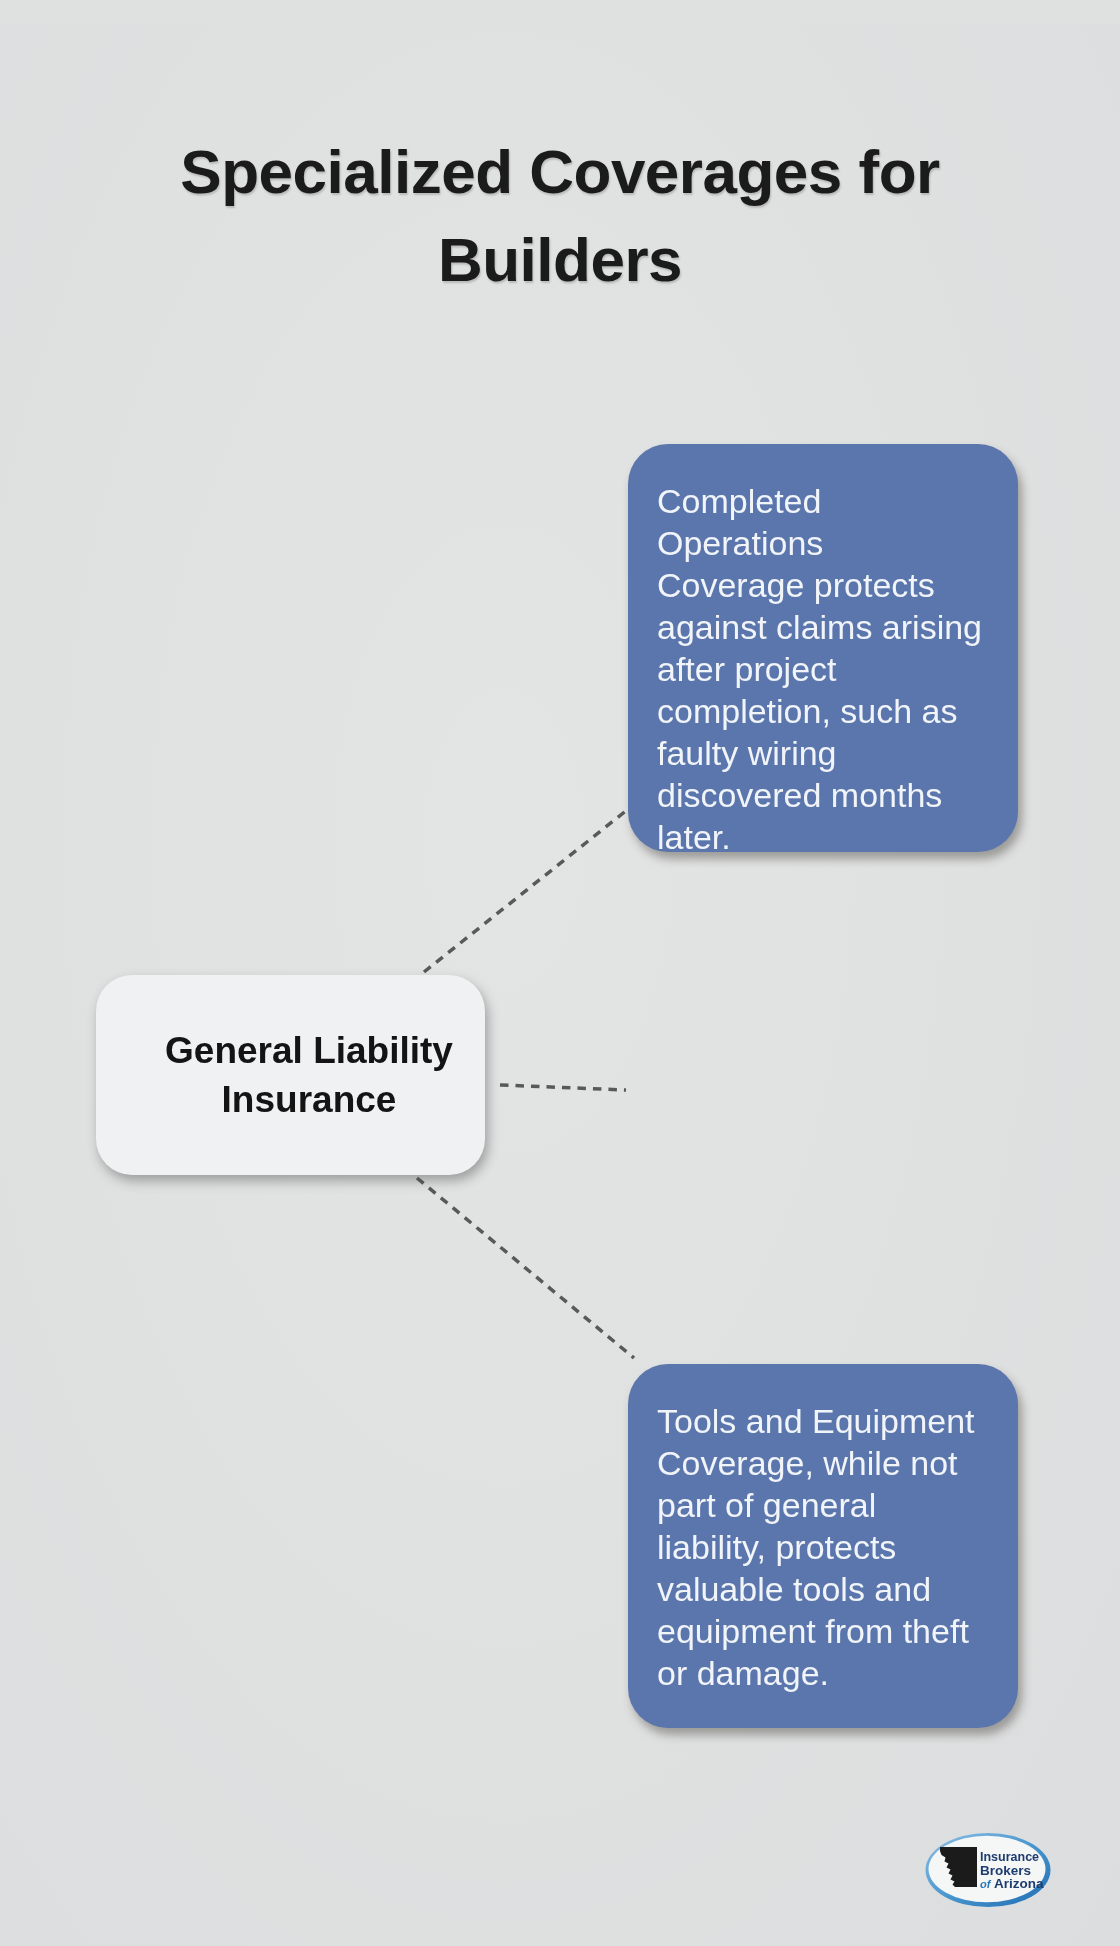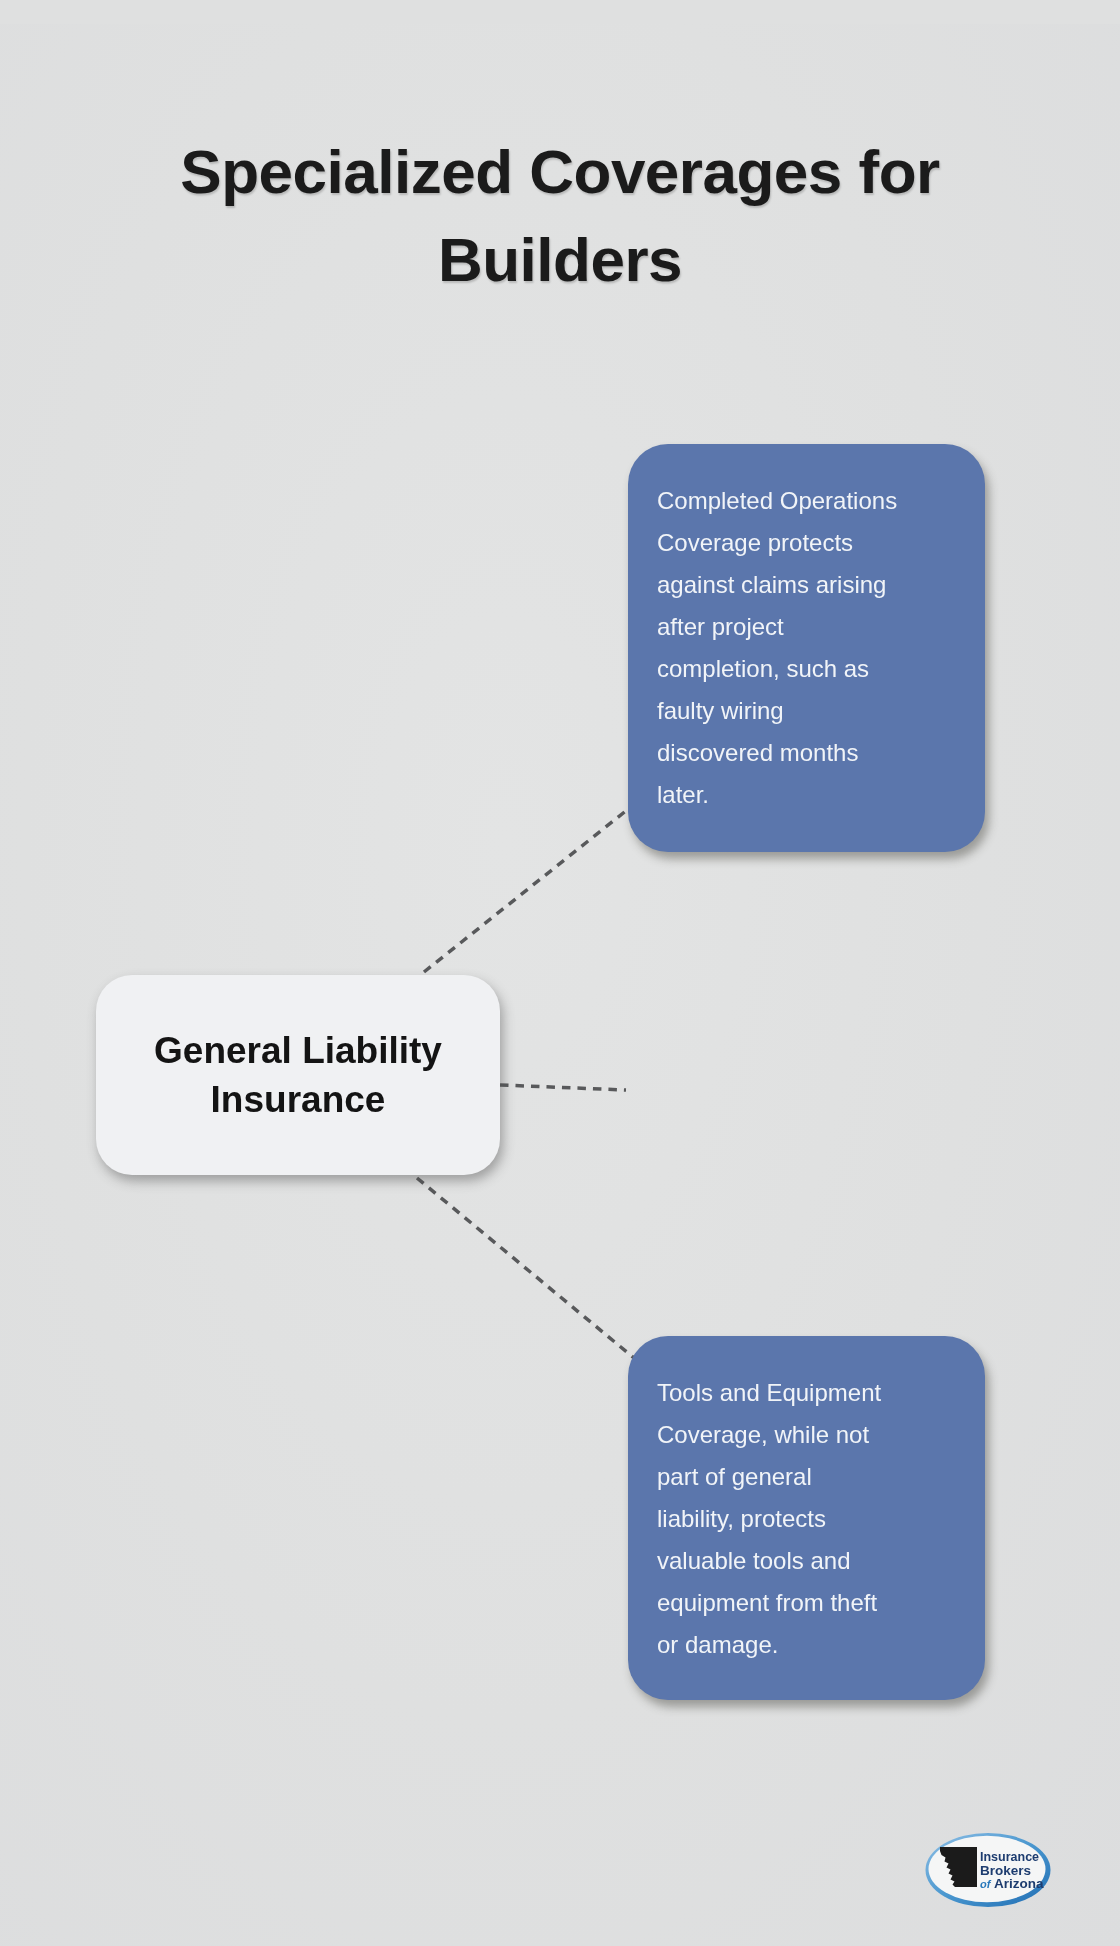--- a/index.html
+++ b/index.html
@@ -40,53 +40,54 @@
     stroke: #58595b;
     stroke-width: 3.5;
     stroke-dasharray: 8.5 7;
     fill: none;
   }
   .node {
     position: absolute;
     z-index: 2;
     left: 96px;
     top: 951px;
-    width: 404px;
+    width: 352px;
     height: 200px;
     border-radius: 36px;
     background: #f0f1f3;
     box-shadow: 3px 6px 12px rgba(75,75,75,0.45);
     display: flex;
     align-items: center;
     justify-content: center;
     text-align: center;
     font-size: 37px;
     line-height: 49px;
     font-weight: bold;
     color: #141414;
     white-space: pre-line;
+    padding-left: 37px;
   }
   .card {
     position: absolute;
     z-index: 2;
     left: 628px;
-    width: 357px;
+    width: 390px;
     border-radius: 40px;
     background: #5b76ac;
     box-shadow: 4px 7px 10px rgba(70,70,65,0.45);
     color: #f1f4f8;
-    font-size: 24px;
+    font-size: 34px;
     line-height: 42px;
     padding: 36px 26px 46px 29px;
     box-sizing: border-box;
     white-space: pre-line;
   }
   .card-1 { top: 420px; height: 408px; }
   .card-2 { top: 889px; height: 366px; }
-  .card-3 { top: 1312px; height: 364px; }
+  .card-3 { top: 1340px; height: 364px; }
   .logo {
     position: absolute;
     z-index: 2;
     left: 913px;
     top: 1796px;
   }
   .logo-text {
     font-family: "Liberation Sans", sans-serif;
     font-weight: bold;
     fill: #1d3c6f;

